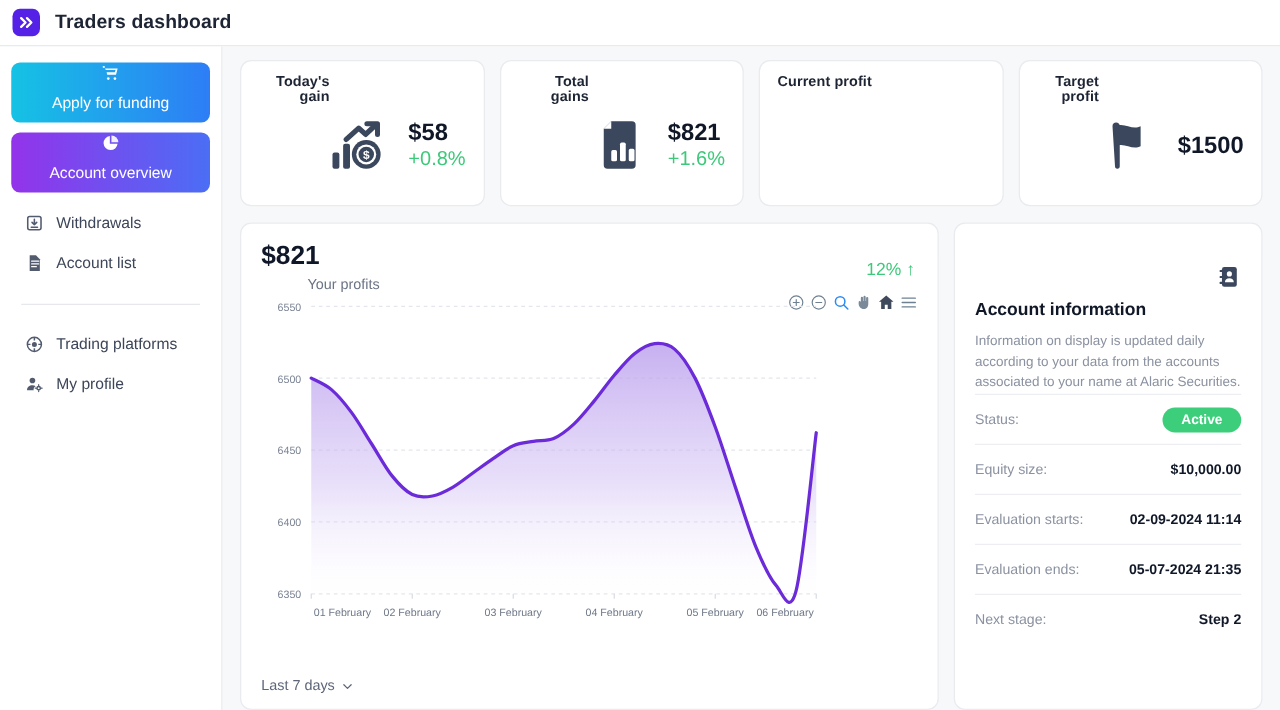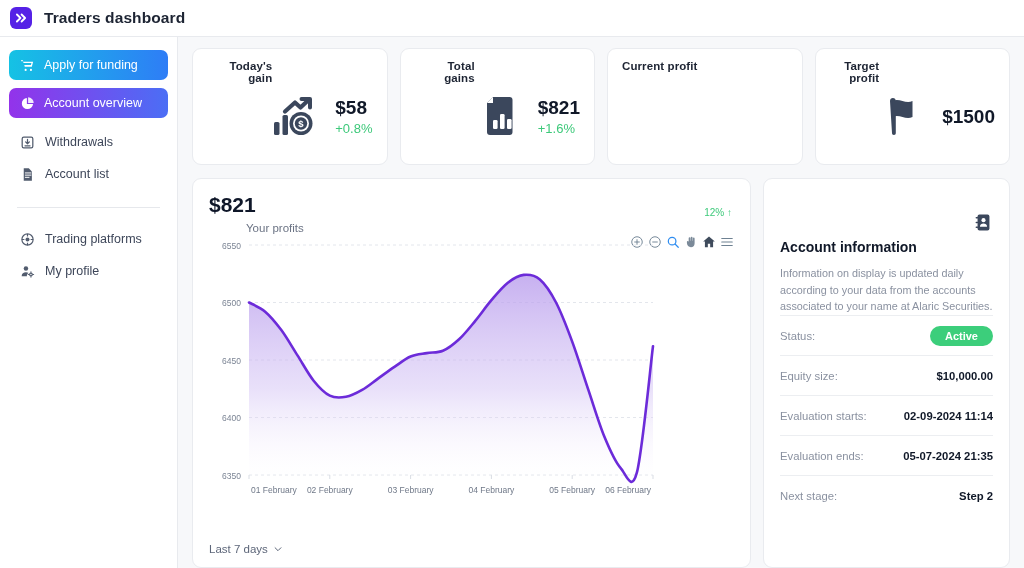--- a/index.html
+++ b/index.html
@@ -38,24 +38,25 @@
 
   
   #sidebar {
     width: 178px; flex: 0 0 178px;
     background: #ffffff;
     border-right: 1px solid #e8eaee;
     padding: 13px 9px 0 9px;
   }
   .nav-btn {
     display: flex; align-items: center; gap: 9px;
-    height: 30px; border-radius: 7px;
+    height: 48px; border-radius: 7px;
     padding: 0 10px; margin-bottom: 8px;
     font-size: 12.5px; color: #ffffff; font-weight: 500;
     cursor: pointer;
+    flex-direction: column;
   }
   .nav-btn.cyan { background: linear-gradient(90deg,#15c2e4 0%,#2e7df6 100%); }
   .nav-btn.purple { background: linear-gradient(90deg,#9333ea 0%,#4b6ef5 100%); }
   .nav-item {
     display: flex; align-items: center; gap: 10px;
     height: 32px; padding: 0 10px; border-radius: 7px;
     font-size: 12.5px; color: #3d4659;
     cursor: pointer;
   }
   .nav-item .ico, .nav-btn .ico {
@@ -78,37 +79,37 @@
     padding: 11px 14px 0 14px;
     display: flex; flex-direction: row;
   }
   .stat-label {
     text-align: right; font-size: 11.5px; font-weight: 600; color: #1d2433;
     letter-spacing: .1px;
   }
   .stat-body { display: flex; align-items: center; gap: 13px; margin-top: 9px; }
   .stat-ico { width: 50px; height: 50px; flex: 0 0 50px; display:flex; align-items:center; justify-content:center; }
   .stat-val { font-size: 19px; font-weight: 700; color: #101828; line-height: 1.15; }
-  .stat-delta { font-size: 13px; color: #3dc97a; margin-top: 2px; font-weight: 500; }
+  .stat-delta { font-size: 16px; color: #3dc97a; margin-top: 2px; font-weight: 500; }
 
   
   #lower { display: flex; gap: 12px; margin-top: 13px; }
 
   
   #chart-panel {
     flex: 1 1 0; background: #fff;
     border: 1px solid #e9ebef; border-radius: 9px;
     padding: 14px 16px 0 16px;
     height: 390px; position: relative;
   }
   #chart-amount { font-size: 21px; font-weight: 700; color: #0f1729; }
   #chart-sub { font-size: 11.5px; color: #6b7384; margin-top: 5px; margin-left: 37px; }
   #chart-pct {
     position: absolute; right: 18px; top: 28px;
-    font-size: 10px; color: #3dc97a; font-weight: 500;
+    font-size: 14px; color: #3dc97a; font-weight: 500;
   }
   #chart-toolbar {
     position: absolute; right: 16px; top: 56px;
     display: flex; align-items: center; gap: 4px;
   }
   .tb-ico { width: 14px; height: 14px; cursor: pointer; display:block; }
 
   #plot-wrap { position: relative; height: 268px; margin-top: 3px; }
   #plot-svg { display: block; }
 

